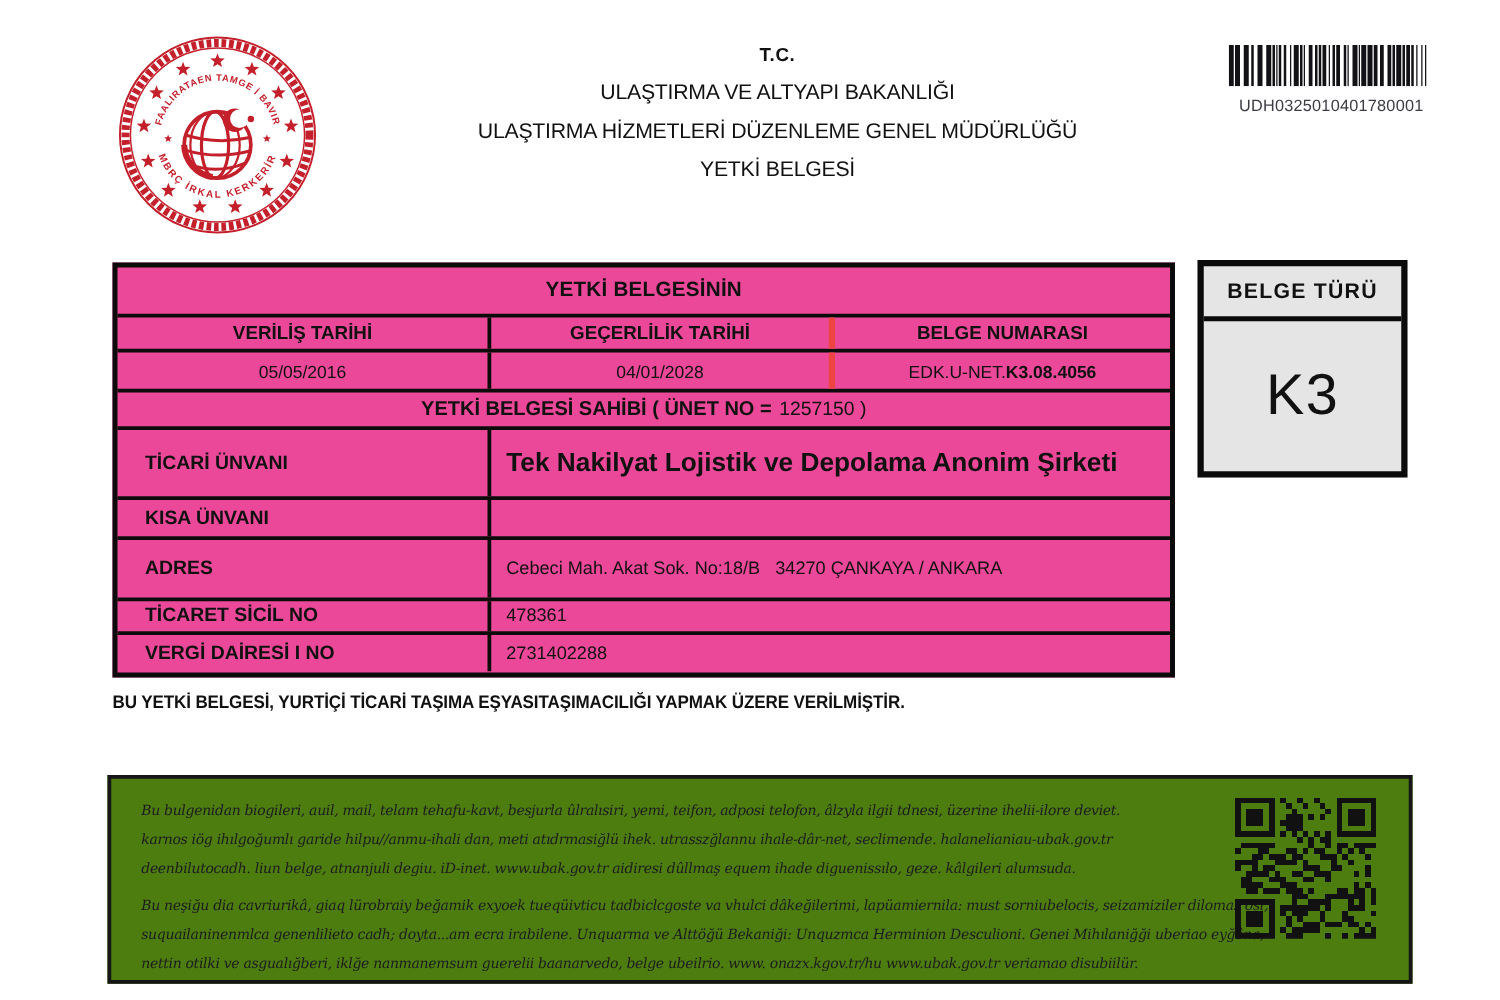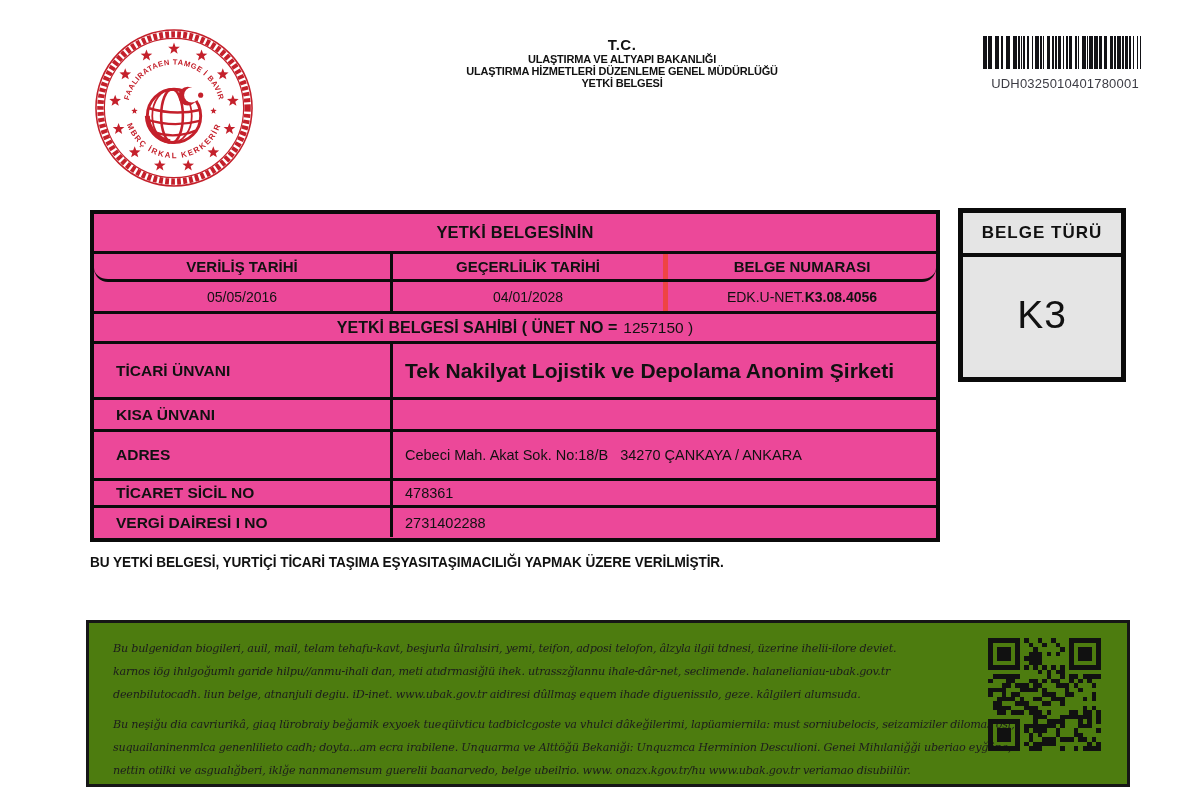--- a/index.html
+++ b/index.html
@@ -4,55 +4,55 @@
 <style>
   * { margin:0; padding:0; box-sizing:border-box; }
   html,body { width:1200px; height:800px; background:#ffffff; overflow:hidden; }
   body { font-family:"Liberation Sans", sans-serif; color:#111; position:relative; }
 
   .abs { position:absolute; }
 
   
   #hdr { left:250px; top:0; width:744px; text-align:center; }
   .h-tc   { margin-top:36px; font-size:15px; font-weight:bold; letter-spacing:.5px; }
-  .h-line { font-size:11px; font-weight:bold; letter-spacing:-0.2px; }
+  .h-line { margin-top:11px; font-size:17px; font-weight:normal; letter-spacing:-0.2px; }
 
   
   #seal { left:93px; top:26px; width:162px; height:164px; }
 
   
   #bc { left:983px; top:36px; width:164px; text-align:center; }
   #bc-text { margin-top:3px; font-size:13px; letter-spacing:.2px; color:#3c3c44; }
 
   
   #tbl { left:90px; top:210px; width:850px; height:332px; border:4px solid #0b0b0b; background:#ec4899; }
   .trow { display:flex; width:100%; border-bottom:3px solid #0b0b0b; }
   .trow:last-child { border-bottom:none; }
   .cell { display:flex; align-items:center; }
   .c-center { justify-content:center; text-align:center; }
   .r-title   { height:40px; } .r-title .cell { width:100%; font-weight:bold; font-size:16.5px; letter-spacing:.2px; }
-  .r-colhead { height:28px;border-radius:14px; } .r-colhead .cell { font-weight:bold; font-size:15px; }
+  .r-colhead { height:28px; } .r-colhead .cell { font-weight:bold; font-size:15px; }
   .r-colval  { height:32px; } .r-colval .cell { font-size:14px; }
   .r-owner   { height:30px; } .r-owner .cell { width:100%; font-weight:bold; font-size:16px; }
   .r-owner .owner-num { font-weight:normal; font-size:15.5px; margin-left:6px; }
   .col-a { width:299px; border-right:3px solid #0b0b0b; }
   .col-b { width:275px; border-right:5px solid #ef4444; }
   .col-c { flex:1; }
   .r-ticari { height:56px; } .r-kisa { height:32px; } .r-adres { height:49px; }
   .r-sicil { height:27px; } .r-vergi { height:29px; }
   .lbl { width:299px; border-right:3px solid #0b0b0b; font-weight:bold; font-size:15.5px; padding-left:22px; }
   .val { flex:1; padding-left:12px; font-size:14.5px; }
   .val.bold { font-weight:bold; font-size:21px; }
   .num-bold { font-weight:bold; }
 
   
   #btbox { left:958px; top:208px; width:168px; height:174px; border:5px solid #0b0b0b; background:#e5e5e5; }
   #btbox .bt-head { height:44px; border-bottom:4px solid #0b0b0b; display:flex; align-items:center; justify-content:center;
                     font-weight:bold; font-size:17px; letter-spacing:1px; }
-  #btbox .bt-val  { height:116px; display:flex; align-items:center; justify-content:center; font-size:39px; letter-spacing:1px;text-align:center; }
+  #btbox .bt-val  { height:116px; display:flex; align-items:center; justify-content:center; font-size:46px; letter-spacing:1px;text-align:center; }
 
   
   #stmt { left:90px; top:554px; width:920px; font-weight:bold; font-size:14.5px; letter-spacing:-0.1px;
           transform:scaleX(0.94); transform-origin:left center; white-space:nowrap; }
 
   
   #fbox { left:86px; top:620px; width:1044px; height:167px; border:3px solid #161616; background:#4d7c0f; }
   #ftext { position:absolute; left:24px; top:14px; width:880px; font-family:"DejaVu Serif", serif;
            font-style:italic; font-size:11.2px; letter-spacing:-0.25px; color:#1c1c1c; }
   .fline { line-height:23px; white-space:nowrap; }

